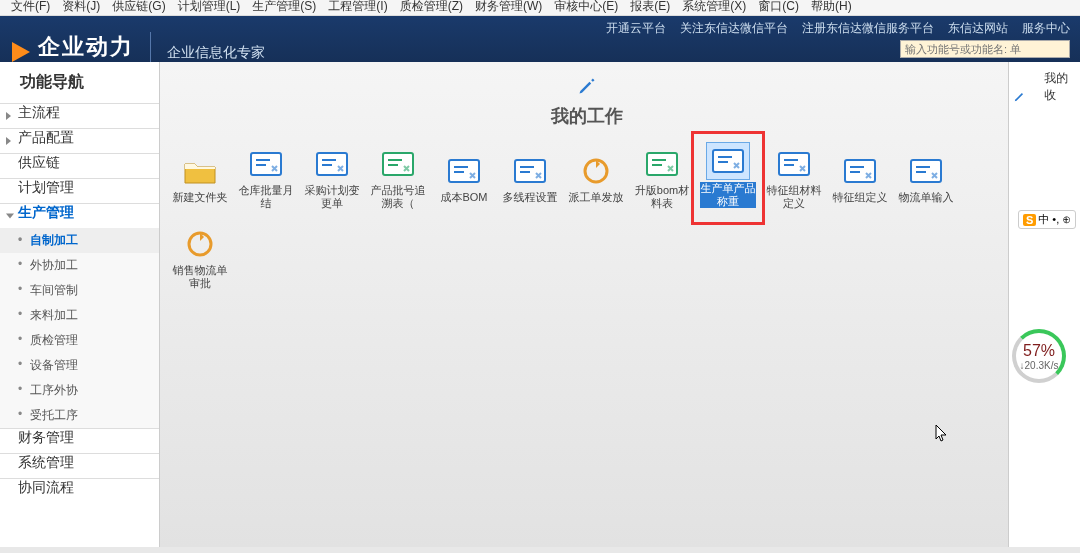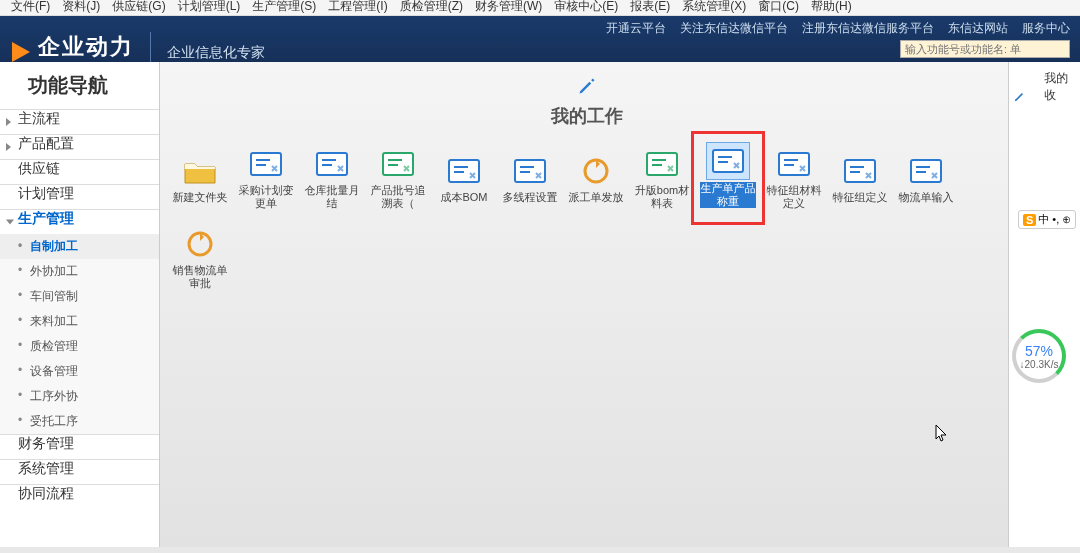--- a/index.html
+++ b/index.html
@@ -13,21 +13,21 @@
   .logo-text { font-size: 22px; font-weight: bold; color: #fff; letter-spacing: 2px; }
   .logo-sep { width: 1px; height: 30px; background: #5577aa; margin: 0 16px; }
   .logo-sub { font-size: 14px; color: #d0e0f0; }
   .banner-links { position: absolute; top: 4px; right: 10px; display: flex; gap: 14px; font-size: 12px; color: #cde; }
   .search-box { position: absolute; bottom: 4px; right: 10px; }
   .search-box input { width: 170px; height: 18px; font-size: 11px; background: #fff3d6; border: 1px solid #aaa; padding: 0 4px; }
   
   .app-body { display: flex; height: calc(100% - 68px); }
   
   .sidebar { width: 160px; background: #fff; border-right: 1px solid #ccc; display: flex; flex-direction: column; overflow-y: auto; }
-  .sidebar-title { font-size: 20px; font-weight: bold; padding: 10px 28px; color: #333; }
+  .sidebar-title { font-size: 16px; font-weight: bold; padding: 10px 20px; color: #333; }
   .nav-group { border-top: 1px solid #ddd; padding: 0 10px 6px 18px; font-size: 14px; color: #333; cursor: pointer; position: relative; }
   .nav-group.collapsible::before { content: ""; position: absolute; left: 6px; top: 50%; transform: translateY(-50%); width: 0; height: 0; border-top: 4px solid transparent; border-bottom: 4px solid transparent; border-left: 5px solid #888; }
   .nav-group.expanded::before { border-left: 4px solid transparent; border-right: 4px solid transparent; border-top: 5px solid #888; border-bottom: none; }
   .nav-group.active { color: #0066cc; font-weight: bold; }
   .nav-sub { padding: 4px 10px 4px 30px; font-size: 12px; color: #555; cursor: pointer; position: relative; background: #f8f8f8; }
   .nav-sub::before { content:"•"; position:absolute; left:18px; color:#888; }
   .nav-sub.active { color: #0066cc; font-weight: bold; background:#eee; }
   
   .main { flex: 1; background: linear-gradient(180deg,#f5f5f5 0%, #e2e2e2 100%); padding: 8px 10px; position: relative; }
   .main-title-row { display: flex; align-items: center; gap: 8px; padding: 6px 0 10px 6px; flex-direction: column; }
@@ -43,21 +43,21 @@
   .workitem .lbl { font-size: 11px; color: #444; text-align: center; line-height: 13px; margin-top: 2px; word-break: break-all; }
   .workitem.selected .lbl { background:#2a7ad1; color:#fff; }
   
   .rightpane { width: 72px; background:#fff; border-left:1px solid #ccc; padding:8px 4px; font-size:12px; color:#333; }
   .rightpane .rtitle { display:flex; align-items:flex-end; gap:17px; }
   
   .float-badge { position:absolute; right:4px; top:210px; display:flex; align-items:center; gap:2px; font-size:11px; background:#fff; border:1px solid #ccc; border-radius:3px; padding:1px 4px; }
   .s-badge{ background:#ff9c00;color:#fff;border-radius:2px;padding:0 3px;font-weight:bold;}
   
   .speed-ring { position:absolute; right:14px; bottom:170px; width:54px; height:54px; border-radius:50%; border:4px solid #d0d0d0; border-top-color:#3ac75a; border-right-color:#3ac75a; display:flex; flex-direction:column; align-items:center; justify-content:center; font-size:10px; color:#666; background:#fff; }
-  .speed-ring .pct { font-size:14px; color:#3b82f6; }
+  .speed-ring .pct { font-size:16px; color:#7f1d1d; }
   
   .cursor-arrow { position:absolute; left:775px; top:362px; width:14px; height:20px; pointer-events:none; }
 </style>
 </head>
 <body>
 
 <div class="menubar">
     <span>文件(F)</span>
     <span>资料(J)</span>
     <span>供应链(G)</span>
@@ -137,34 +137,34 @@
           <div class="icon-box-wrap">
             <div class="icon-box">
               <svg width="36" height="28" viewBox="0 0 36 28">
                 <rect x="3" y="3" width="30" height="22" rx="2" fill="#fff" stroke="#2a7ad1" stroke-width="2"></rect>
                 <line x1="8" y1="10" x2="22" y2="10" stroke="#2a7ad1" stroke-width="2"></line>
                 <line x1="8" y1="15" x2="18" y2="15" stroke="#2a7ad1" stroke-width="2"></line>
                 <path d="M24 16l5 5M29 16l-5 5" stroke="#2a7ad1" stroke-width="2" opacity="0.6"></path>
               </svg>
             </div>
           </div>
+          <div class="lbl">仓库批量月结</div>
+        </div>
+        <div class="workitem">
+          <div class="icon-box-wrap">
+            <div class="icon-box">
+              <svg width="36" height="28" viewBox="0 0 36 28">
+                <rect x="3" y="3" width="30" height="22" rx="2" fill="#fff" stroke="#2a7ad1" stroke-width="2"></rect>
+                <line x1="8" y1="10" x2="22" y2="10" stroke="#2a7ad1" stroke-width="2"></line>
+                <line x1="8" y1="15" x2="18" y2="15" stroke="#2a7ad1" stroke-width="2"></line>
+                <path d="M24 16l5 5M29 16l-5 5" stroke="#2a7ad1" stroke-width="2" opacity="0.6"></path>
+              </svg>
+            </div>
+          </div>
           <div class="lbl">采购计划变更单</div>
-        </div>
-        <div class="workitem">
-          <div class="icon-box-wrap">
-            <div class="icon-box">
-              <svg width="36" height="28" viewBox="0 0 36 28">
-                <rect x="3" y="3" width="30" height="22" rx="2" fill="#fff" stroke="#2a7ad1" stroke-width="2"></rect>
-                <line x1="8" y1="10" x2="22" y2="10" stroke="#2a7ad1" stroke-width="2"></line>
-                <line x1="8" y1="15" x2="18" y2="15" stroke="#2a7ad1" stroke-width="2"></line>
-                <path d="M24 16l5 5M29 16l-5 5" stroke="#2a7ad1" stroke-width="2" opacity="0.6"></path>
-              </svg>
-            </div>
-          </div>
-          <div class="lbl">仓库批量月结</div>
         </div>
         <div class="workitem">
           <div class="icon-box-wrap">
             <div class="icon-box">
               <svg width="36" height="28" viewBox="0 0 36 28">
                 <rect x="3" y="3" width="30" height="22" rx="2" fill="#fff" stroke="#2aa76a" stroke-width="2"></rect>
                 <line x1="8" y1="10" x2="22" y2="10" stroke="#2aa76a" stroke-width="2"></line>
                 <line x1="8" y1="15" x2="18" y2="15" stroke="#2aa76a" stroke-width="2"></line>
                 <path d="M24 16l5 5M29 16l-5 5" stroke="#2aa76a" stroke-width="2" opacity="0.6"></path>
               </svg>

